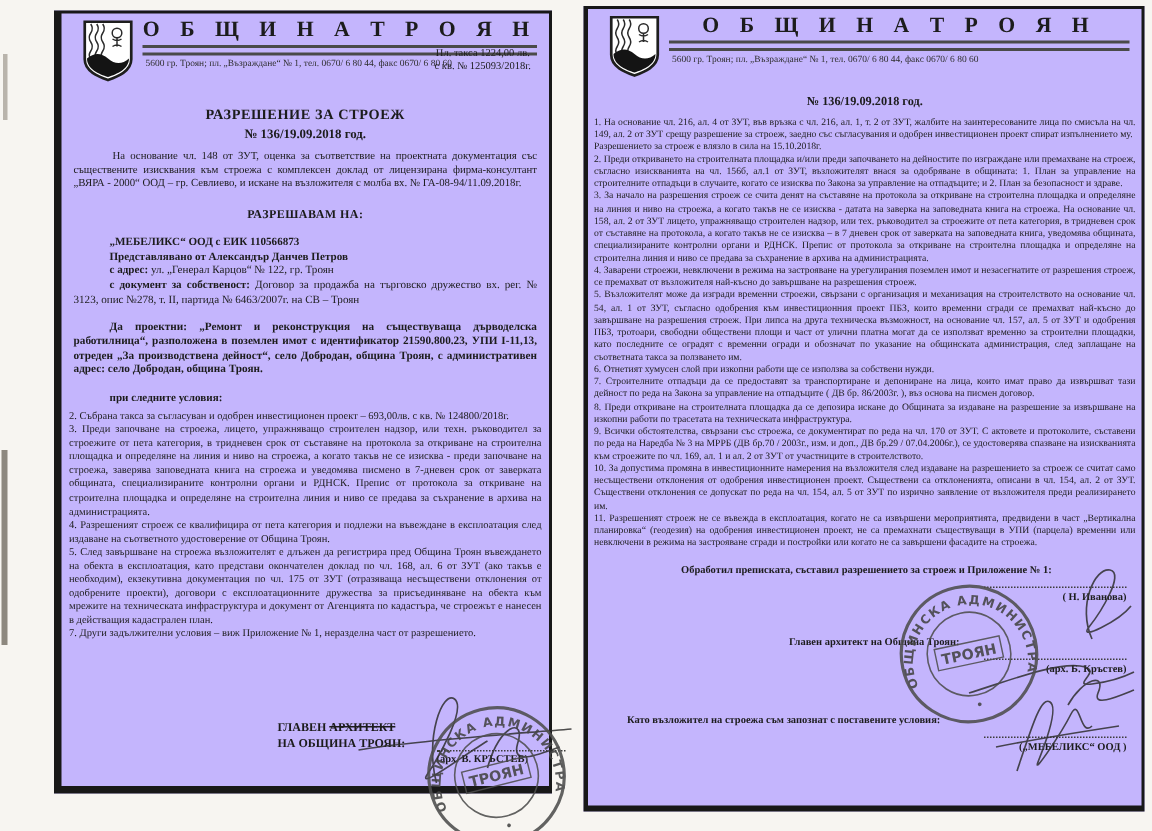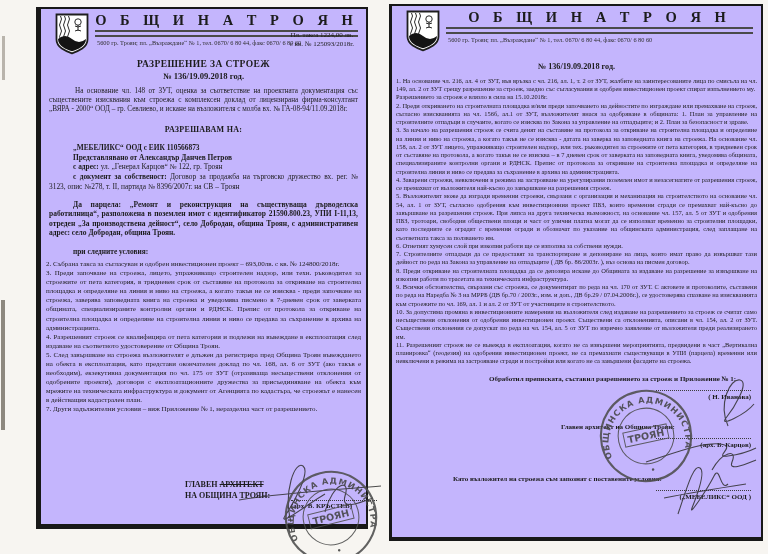--- a/index.html
+++ b/index.html
@@ -20,21 +20,21 @@
 
   .hdr{display:flex;align-items:flex-start;gap:6px;margin:4px 8px 0 14px;}
   .crest{flex:0 0 34px;width:34px;}
   .hdr-right{flex:1;min-width:0;}
   .org-title{text-align:center;font-weight:bold;font-size:14.5px;letter-spacing:5px;line-height:1.05;white-space:nowrap;}
   .hdr-rules{height:3px;border-top:2.5px solid #4a4a4a;border-bottom:2.5px solid #4a4a4a;margin:2px 0 2px 0;}
   .org-address{font-size:6.3px;color:#2e2e2e;margin-left:2px;white-space:nowrap;}
 
   .fee{position:absolute;right:12px;top:22px;font-size:7px;line-height:1.35;text-align:center;}
 
-  .doc-title{text-align:center;font-weight:bold;font-size:9.5px;letter-spacing:.4px;}
+  .doc-title{text-align:center;font-weight:bold;font-size:9.5px;margin-top:12px;letter-spacing:.4px;}
   .doc-number{text-align:center;font-weight:bold;font-size:8.6px;margin-top:2px;}
   .annex-title{text-align:center;font-weight:bold;font-size:8.2px;margin-top:5px;line-height:1.45;}
 
   p{margin:0;}
   .intro{font-size:7.2px;line-height:1.24;text-align:justify;margin:6px 8px 0 8px;text-indent:26px;}
   .grant-heading{text-align:center;font-weight:bold;font-size:8px;margin:11px 0 9px 0;letter-spacing:.3px;}
   .company{font-size:7.4px;line-height:1.32;margin:0 8px;}
   .company p{margin-left:24px;}
   .company p.deed{margin-left:0;text-indent:24px;text-align:justify;}
   .b{font-weight:bold;}
@@ -43,21 +43,21 @@
   .conditions{font-size:7px;line-height:1.3;margin:0 5px;}
   .conditions p{text-align:justify;}
 
   .signL{position:absolute;left:144px;bottom:22px;font-weight:bold;font-size:8px;line-height:1.45;}
   .struck{text-decoration:line-through;}
   .signL-name{position:absolute;left:250px;bottom:14px;font-size:7px;font-weight:bold;width:92px;}
   .dotsline{border-bottom:1.4px dotted #3c3c3c;height:6px;margin-bottom:1px;width:86px;}
 
   .items{font-size:6.45px;line-height:1.28;text-align:justify;margin:4px 4px 0 4px;}
   .items p{text-align:justify;}
-  .closing{position:relative;font-size:7px;padding-left:35px;}
+  .closing{position:relative;font-size:7px;}
   .processed{font-weight:bold;margin:9px 0 0 62px;}
   .sig-name{font-weight:bold;text-align:right;margin:2px 10px 0 0;}
   .sig-dots{margin-left:auto;margin-right:10px;width:95px;border-bottom:1.4px dotted #3c3c3c;height:7px;}
   .arch-line{font-weight:bold;margin:22px 0 0 134px;}
   .builder-line{font-weight:bold;margin:26px 0 0 26px;}
 
   .stamp{position:absolute;width:96px;height:96px;opacity:.88;}
   #stampL{left:242px;top:460px;transform:rotate(-14deg);}
   #stampR{left:206px;top:382px;transform:rotate(-12deg);}
   .stamp svg{width:100%;height:100%;}
@@ -103,24 +103,24 @@
   <div class="doc-number">№ 136/19.09.2018 год.</div>
 
   <p class="intro">На основание чл. 148 от ЗУТ, оценка за съответствие на проектната документация със съществените изисквания към строежа с комплексен доклад от лицензирана фирма-консултант „ВЯРА - 2000“ ООД – гр. Севлиево, и искане на възложителя с молба  вх. № ГА-08-94/11.09.2018г.</p>
 
   <div class="grant-heading">РАЗРЕШАВАМ НА:</div>
 
   <div class="company">
     <p class="b">„МЕБЕЛИКС“ ООД с ЕИК 110566873</p>
     <p class="b">Представлявано от Александър Данчев Петров</p>
     <p><span class="b">с адрес:</span> <span>ул. „Генерал Карцов“ № 122, гр. Троян</span></p>
-    <p class="deed"><span class="b">с документ за собственост:</span> <span>Договор за продажба на търговско дружество вх. рег. № 3123, опис №278, т. II, партида № 8396/2007г. на СВ – Троян</span></p>
-  </div>
-
-  <p class="build"><span>Да парцела:</span> <span>„Ремонт и реконструкция на съществуваща дърводелска работилница“, разположена в  поземлен имот с идентификатор 21590.800.23, УПИ I-11,13, отреден „За производствена дейност“, село Добродан, община Троян, с административен адрес:  село Добродан, община Троян.</span></p>
+    <p class="deed"><span class="b">с документ за собственост:</span> <span>Договор за продажба на търговско дружество вх. рег. № 3123, опис №278, т. II, партида № 6463/2007г. на СВ – Троян</span></p>
+  </div>
+
+  <p class="build"><span>Да проектни:</span> <span>„Ремонт и реконструкция на съществуваща дърводелска работилница“, разположена в  поземлен имот с идентификатор 21590.800.23, УПИ I-11,13, отреден „За производствена дейност“, село Добродан, община Троян, с административен адрес:  село Добродан, община Троян.</span></p>
 
   <div class="cond-heading">при следните условия:</div>
 
   <div class="conditions">
       <p>2. Събрана такса за съгласуван и одобрен инвестиционен проект – 693,00лв. с кв. № 124800/2018г.</p>
       <p>3. Преди започване на строежа,  лицето, упражняващо строителен надзор, или техн. ръководител за строежите от пета категория, в тридневен срок от съставяне на протокола за откриване на строителна площадка и определяне на линия и ниво на строежа, а когато такъв не се изисква - преди започване на строежа, заверява заповедната книга на строежа и уведомява писмено в 7-дневен срок от заверката общината, специализираните контролни органи и РДНСК. Препис от протокола за откриване на строителна площадка и определяне на строителна линия и ниво се предава за съхранение в архива на администрацията.</p>
       <p>4. Разрешеният строеж се квалифицира от пета категория и подлежи на въвеждане в експлоатация след издаване на съответното удостоверение от Община Троян.</p>
       <p>5. След завършване на строежа възложителят е длъжен да регистрира пред Община Троян въвеждането на обекта в експлоатация, като представи окончателен доклад по чл. 168, ал. 6 от ЗУТ (ако такъв е необходим), екзекутивна документация по чл. 175 от ЗУТ (отразяваща несъществени отклонения от одобрените проекти), договори с експлоатационните дружества за присъединяване на обекта към мрежите на техническата инфраструктура и документ от Агенцията по кадастъра, че строежът е нанесен в действащия кадастрален план.</p>
       <p>7. Други задължителни условия – виж Приложение № 1, неразделна част от разрешението.</p>
     </div>
@@ -199,21 +199,21 @@
       <p>11. Разрешеният строеж не се въвежда в експлоатация, когато не са извършени мероприятията, предвидени в част „Вертикална планировка“ (геодезия) на одобрения инвестиционен проект, не са премахнати съществуващи в УПИ (парцела) временни или невключени в режима на застрояване сгради и постройки или когато не са завършени фасадите на строежа.</p>
     </div>
 
   <div class="closing">
     <div class="processed">Обработил преписката, съставил разрешението за строеж и Приложение № 1:</div>
     <div class="sig-dots"></div>
     <div class="sig-name">( Н. Иванова)</div>
 
     <div class="arch-line">Главен архитект на Община Троян:</div>
     <div class="sig-dots"></div>
-    <div class="sig-name">(арх. Б. Карцов)</div>
+    <div class="sig-name">(арх. Б. Кръстев)</div>
 
     <div class="builder-line">Като възложител на строежа съм запознат с поставените условия:</div>
     <div class="sig-dots"></div>
     <div class="sig-name">(„МЕБЕЛИКС“ ООД )</div>
   </div>
 
   <svg class="sig" id="sigR1" width="72" height="58" viewBox="0 0 72 58">
     <g stroke="#2f2f2f" stroke-width="1.1" fill="none" opacity=".85">
       <path d="M40,52 C30,30 42,4 52,6 C62,8 46,34 38,44 C30,54 58,40 66,30"></path>
     </g>

